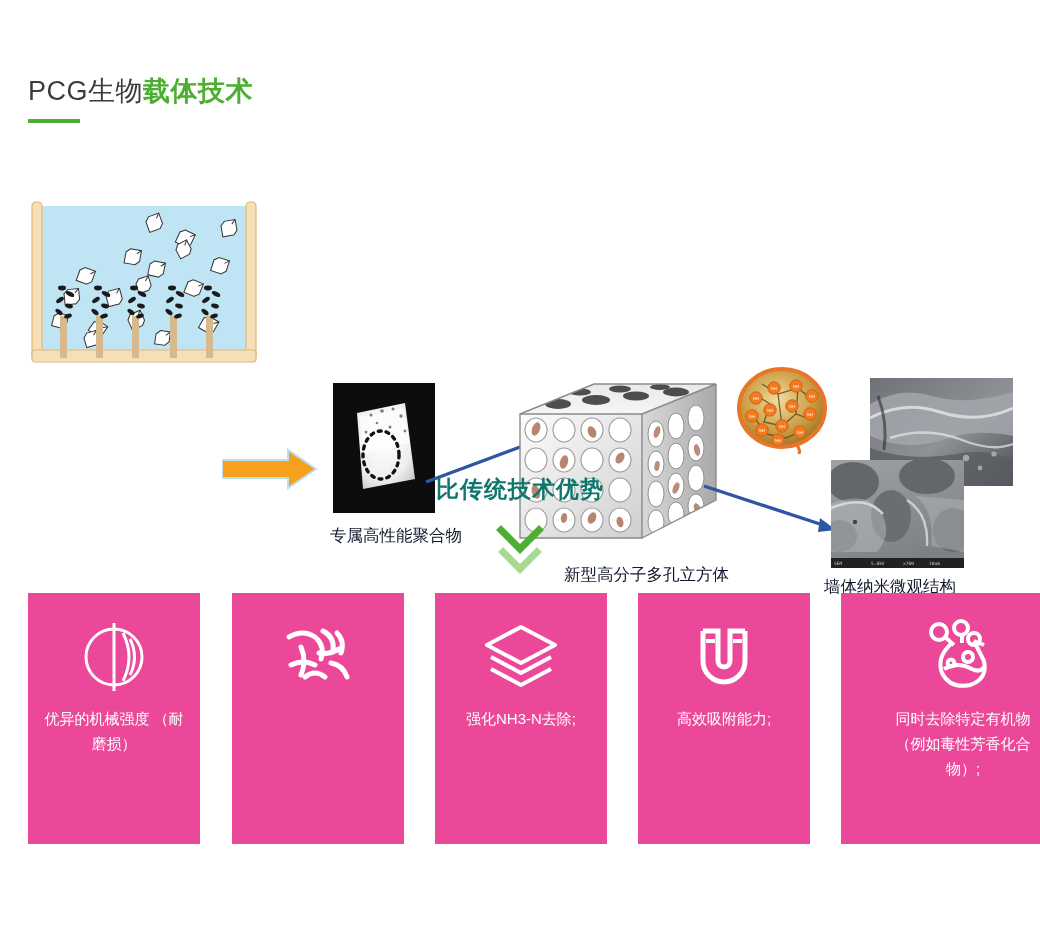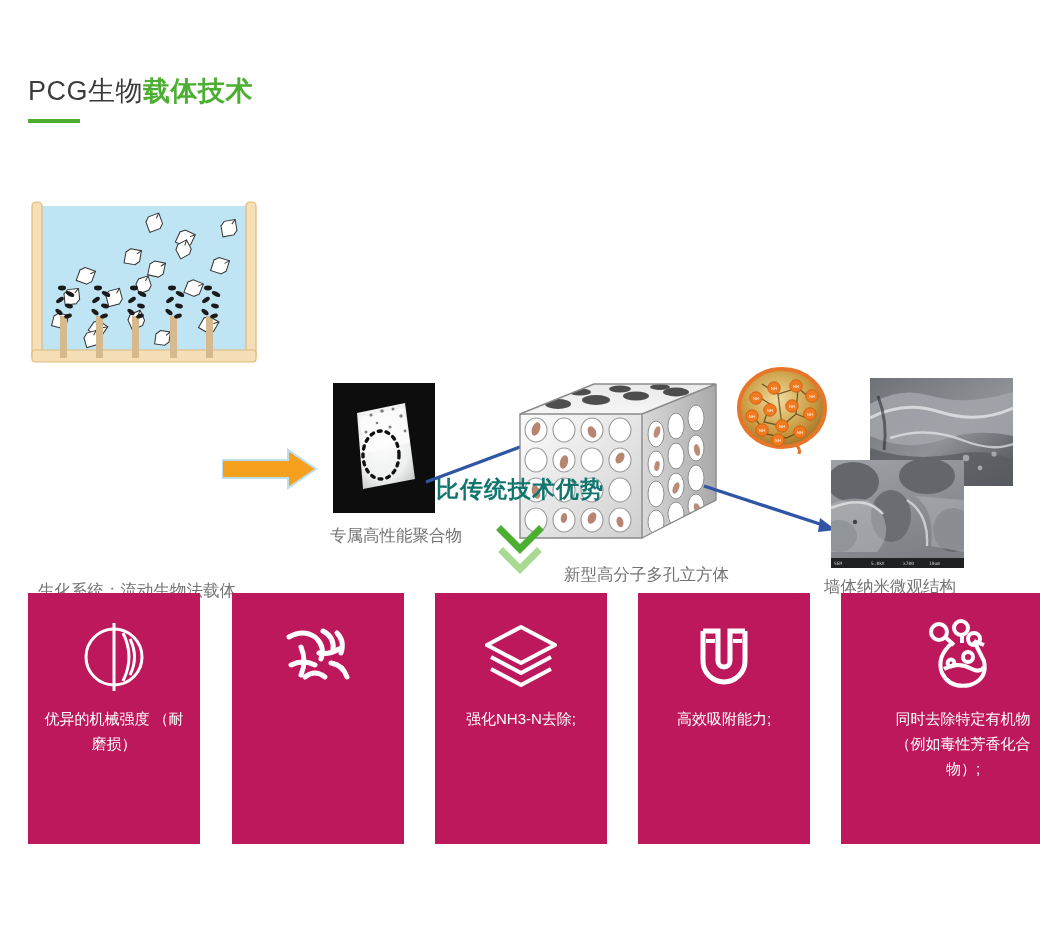--- a/index.html
+++ b/index.html
@@ -19,21 +19,21 @@
 
   
   .process{position:absolute;left:0;top:180px;width:1040px;height:250px;}
 
   
   .tank-wrap{position:absolute;left:28px;top:18px;width:232px;height:170px;}
   .tank{position:absolute;left:0;top:0;width:232px;height:170px;}
   .tank-cap{position:absolute;left:38px;top:400px;width:260px;text-align:left;}
 
   .cap{
-    color:#737373;font-size:16.5px;line-height:1.25;
+    color:#0f172a;font-size:16.5px;line-height:1.25;
     font-family:"Liberation Sans","DejaVu Sans",sans-serif;
     white-space:nowrap;
   }
 
   
   .arrow-orange{position:absolute;left:222px;top:268px;width:96px;height:42px;}
 
   
   .poly-photo{position:absolute;left:333px;top:203px;width:102px;height:130px;
     background:#0c0c0c;overflow:hidden;}
@@ -60,21 +60,21 @@
     position:absolute;left:0;top:474px;width:1040px;text-align:center;
     color:#0f766e;font-size:23px;font-weight:700;letter-spacing:1px;
   }
   .chev{position:absolute;left:0;top:522px;width:1040px;height:54px;}
   .chev svg{display:block;margin:0 auto;}
 
   
   .cards{position:absolute;left:0;top:593px;width:1040px;height:251px;}
   .card{
     position:absolute;top:0;width:172px;height:251px;
-    background:#be185d;color:#ffffff;
+    background:#ec4899;color:#ffffff;
     display:flex;flex-direction:column;align-items:center;
   }
   .card-icon{margin-top:24px;height:78px;display:flex;align-items:center;justify-content:center;}
   .card-text{
     margin-top:12px;width:140px;text-align:center;
     font-size:15px;line-height:1.65;color:#ffffff;
     font-family:"Liberation Sans","DejaVu Sans",sans-serif;
   }
   .c1{left:28px;}
   .c2{left:232px;}
@@ -236,21 +236,20 @@
           <ellipse cx="6" cy="4" rx="4" ry="2.4"></ellipse>
             <ellipse cx="14" cy="10" rx="4.6" ry="2.2" transform="rotate(28 14 10)"></ellipse>
           <ellipse cx="4" cy="16" rx="4.4" ry="2.2" transform="rotate(-35 4 16)"></ellipse>
             <ellipse cx="13" cy="22" rx="4" ry="2.2" transform="rotate(15 13 22)"></ellipse>
           <ellipse cx="3" cy="28" rx="4.2" ry="2.2" transform="rotate(40 3 28)"></ellipse>
             <ellipse cx="12" cy="32" rx="4" ry="2.2" transform="rotate(-20 12 32)"></ellipse>
         </g>
       </g>
     </svg>
   </div>
-  <div class="cap tank-cap">生化系统：流动生物法载体</div>
 
   <div class="arrow-orange">
     <svg viewBox="0 0 96 42" xmlns="http://www.w3.org/2000/svg">
       <path d="M0 12 H66 V2 L94 21 L66 40 V30 H0 Z" fill="#f5a11e" stroke="#bcdff0" stroke-width="2"></path>
     </svg>
   </div>
 
   <div class="poly-photo">
     <svg viewBox="0 0 102 130" xmlns="http://www.w3.org/2000/svg">
       <rect width="102" height="130" fill="#0d0d0d"></rect>

